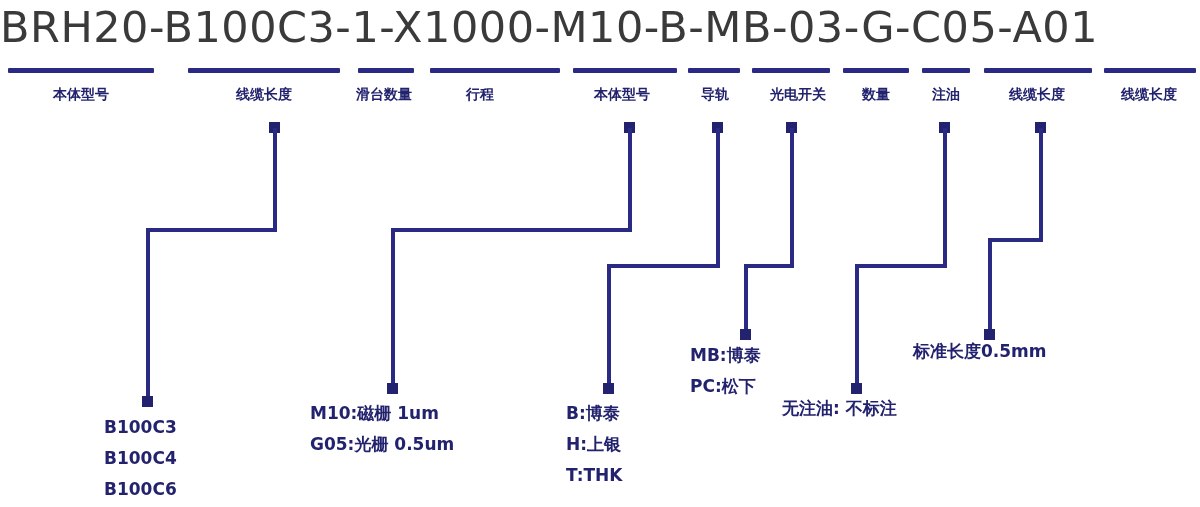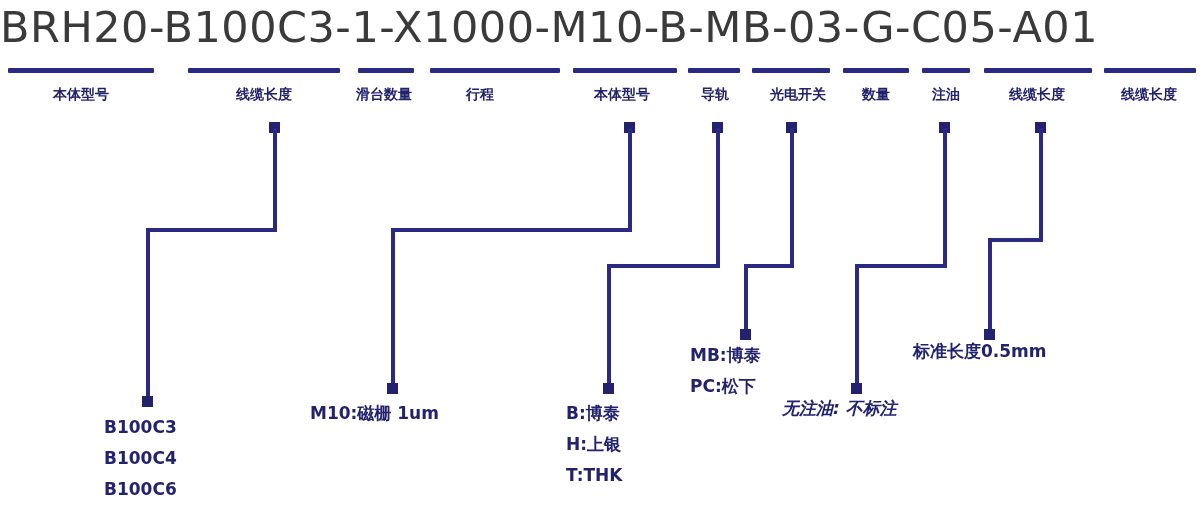--- a/index.html
+++ b/index.html
@@ -151,34 +151,35 @@
   <div class="lead-cap" style="left:984px; top:329px;"></div>
 
   <div class="opt-block" style="left:104px; top:412px;">
     <div>B100C3</div>
     <div>B100C4</div>
     <div>B100C6</div>
   </div>
 
   <div class="opt-block" style="left:310px; top:398px;">
     <div>M10:磁栅 1um</div>
+    <div>G05:光栅 0.5um</div>
   </div>
 
   <div class="opt-block" style="left:690px; top:340px;">
     <div>MB:博泰</div>
     <div>PC:松下</div>
   </div>
 
   <div class="opt-block" style="left:566px; top:398px;">
     <div>B:博泰</div>
     <div>H:上银</div>
     <div>T:THK</div>
   </div>
 
-  <div class="opt-block" style="left:782px; top:393px;font-style:italic;">
+  <div class="opt-block" style="left:782px; top:393px;">
     <div>无注油: 不标注</div>
   </div>
 
   <div class="opt-block" style="left:913px; top:336px;">
     <div>标准长度0.5mm</div>
   </div>
 
 </div>
 
 </body></html>

